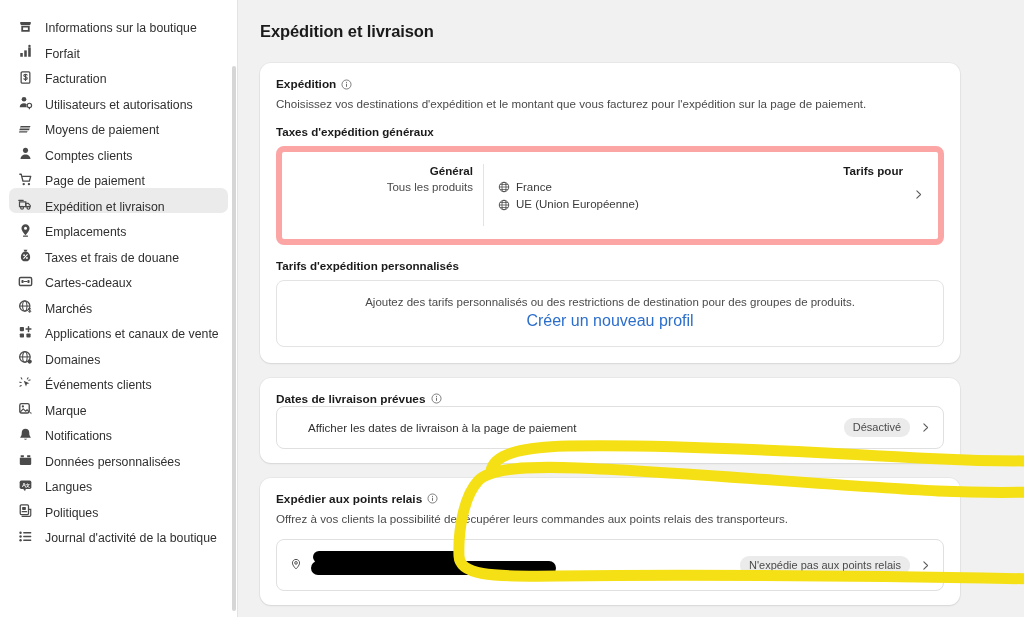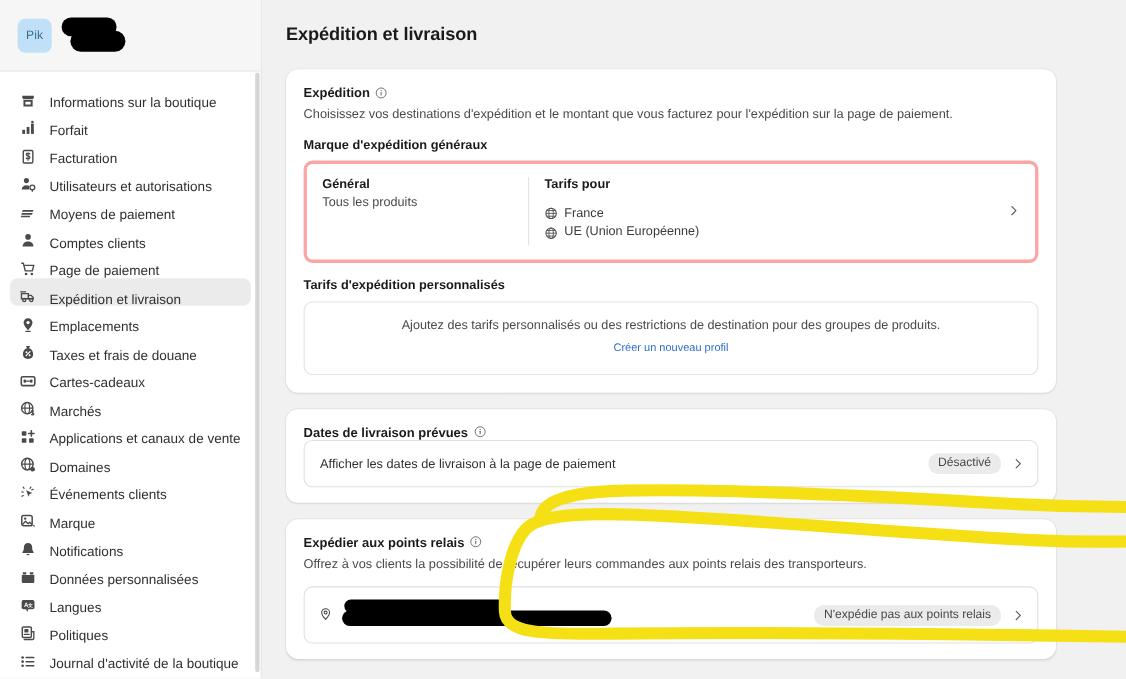--- a/index.html
+++ b/index.html
@@ -150,44 +150,45 @@
     margin-bottom: 13px;
   }
   .sub-title {
     font-size: 11.6px;
     font-weight: bold;
     color: #1a1a1a;
     margin-bottom: 8px;
   }
 
   .bordered-box {
-    border: 3px solid #fca5a5;
+    border: 6px solid #fca5a5;
     border-radius: 8px;
     position: relative;
+    text-align: right;
   }
   .rate-row {
     display: flex;
     align-items: flex-start;
     padding: 12px 14px 13px 14px;
     cursor: pointer;
   }
   .rate-left {
     width: 188px;
     flex: 0 0 188px;
     border-right: 1px solid #e3e3e3;
     padding-right: 10px;
     min-height: 62px;
   }
   .rate-left-title { font-size: 11.6px; font-weight: bold; color:#1a1a1a; margin-bottom: 4px;}
   .rate-left-sub { font-size: 11.5px; color: #4a4a4a; }
   .rate-right {
     flex: 1 1 auto;
     padding-left: 14px;
   }
-  .rate-right-title { font-size: 11.6px; font-weight: bold; color:#1a1a1a; margin-bottom: 12px;}
+  .rate-right-title { font-size: 11.6px; font-weight: bold; color:#1a1a1a; margin-bottom: 2px;}
   .dest-line {
     display: flex; align-items: center; gap: 6px;
     font-size: 11.5px; color: #3a3a3a;
     line-height: 1.5;
   }
   .globe { width: 12px; height: 12px; flex:0 0 12px; display:block; }
   .chev {
     flex: 0 0 auto;
     display:flex; align-items:center; justify-content:center;
     color:#5c5c5c;
@@ -197,30 +198,30 @@
   .chev svg { width: 11px; height: 11px; display:block; }
 
   .empty-box {
     border: 1px solid #e3e3e3;
     border-radius: 8px;
     padding: 15px 10px 16px 10px;
     text-align: center;
     margin-top: 2px;
   }
   .empty-text { font-size: 11.5px; color:#4a4a4a; margin-bottom: 4px;}
-  .link { font-size: 10px; color:#2c6ecb; cursor:pointer; }
+  .link { font-size: 16px; color:#2c6ecb; cursor:pointer; }
 
   .setting-row {
     display:flex; align-items:center;
     border: 1px solid #e0e0e0;
     border-radius: 8px;
     padding: 11px 12px 11px 14px;
     cursor: pointer;
   }
-  .setting-label { font-size: 11.6px; color:#303030; flex: 1 1 auto;}
+  .setting-label { font-size: 11.6px; color:#303030; flex: 1 1 auto; margin-left: 17px;}
   .badge {
     font-size: 11px;
     color: #4a4a4a;
     background: #ebebeb;
     border-radius: 9px;
     padding: 3px 9px 4px 9px;
     white-space: nowrap;
   }
 
   .pickup-row {
@@ -246,27 +247,20 @@
     pointer-events: none;
     z-index: 40;
   }
 </style>
 </head>
 <body>
 
 <div class="app">
 
   <aside class="sidebar">
-    <div class="store-header">
-      <div class="store-avatar">Pik</div>
-      <div class="redact-wrap">
-        <div class="redact-bar rb1"></div>
-        <div class="redact-bar rb2"></div>
-      </div>
-    </div>
 
     <nav class="nav" id="nav-list">
         <div class="nav-item">
           <span class="nav-icon">
             <svg viewBox="0 0 20 20">
               <path d="M3 4h14v2.2l-1.2 2.1H4.2L3 6.2V4z"></path>
               <path d="M4.4 9.2h11.2V17H4.4V9.2zm2.4 2.2v3.4h6.4v-3.4H6.8z"></path>
             </svg>
           </span>
           <span class="nav-label">Informations sur la boutique</span>
@@ -496,21 +490,21 @@
           <span class="info-ico">
             <svg viewBox="0 0 16 16">
                 <circle cx="8" cy="8" r="6.6" fill="none" stroke="#6b6b6b" stroke-width="1.25"></circle>
                 <circle cx="8" cy="4.9" r="0.85" fill="#6b6b6b"></circle>
                 <rect x="7.3" y="6.7" width="1.4" height="4.8" rx="0.7" fill="#6b6b6b"></rect>
               </svg>
           </span>
         </div>
         <p class="sec-desc">Choisissez vos destinations d'expédition et le montant que vous facturez pour l'expédition sur la page de paiement.</p>
 
-        <div class="sub-title">Marque d'expédition généraux</div>
+        <div class="sub-title">Taxes d'expédition généraux</div>
 
         <div class="bordered-box">
           <div class="rate-row">
             <div class="rate-left">
               <div class="rate-left-title">Général</div>
               <div class="rate-left-sub">Tous les produits</div>
             </div>
             <div class="rate-right">
               <div class="rate-right-title">Tarifs pour</div>
               <div id="dest-list">

